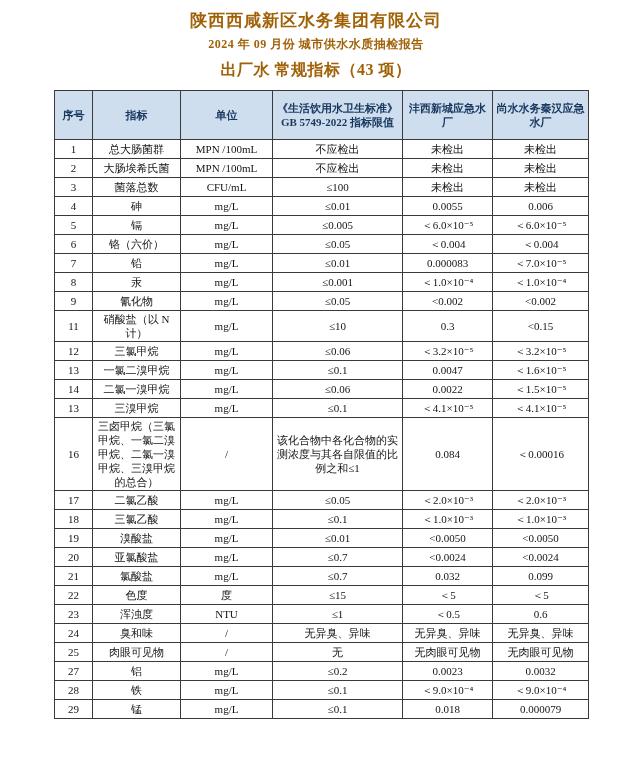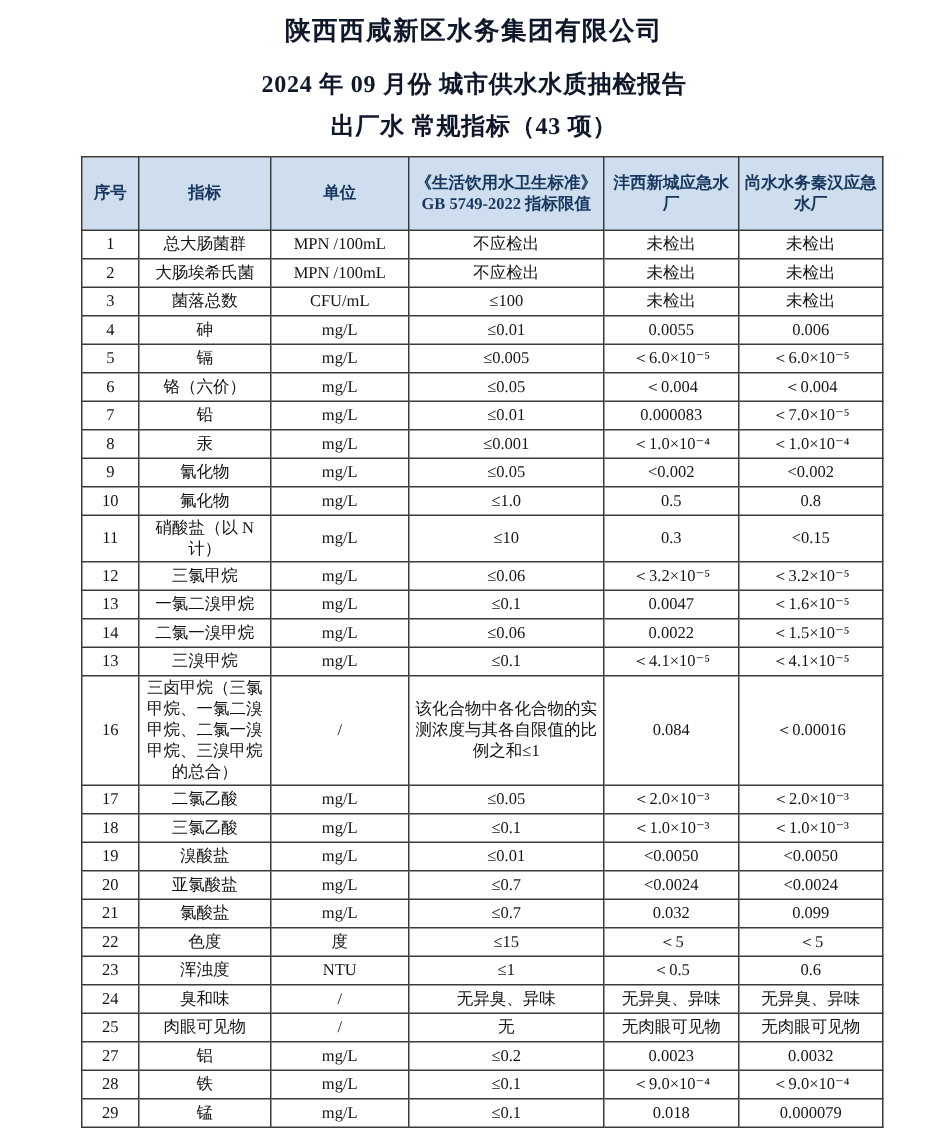--- a/index.html
+++ b/index.html
@@ -7,23 +7,23 @@
     --header-text:#17375e;
     --border:#3a3a3a;
     --body-text:#141414;
   }
   html,body{margin:0;padding:0;}
   body{
     width:632px;height:761px;background:#ffffff;overflow:hidden;
     font-family:"Liberation Serif","DejaVu Serif",serif;
     color:var(--body-text);
   }
-  .titles{text-align:center;font-weight:bold;color:#0f172a;}
+  .titles{text-align:center;font-weight:bold;color:#a16207;}
   .title-1{font-size:17px;padding-top:9px;letter-spacing:1px;}
-  .title-2{font-size:16px;margin-top:14px;letter-spacing:0.5px;}
+  .title-2{font-size:12px;margin-top:4px;letter-spacing:0.5px;}
   .title-3{font-size:16px;margin-top:7px;letter-spacing:0.5px;}
   table.report{
     border-collapse:collapse;table-layout:fixed;
     width:534px;margin:9px 0 0 54px;
   }
   table.report th,table.report td{
     border:1px solid var(--border);
     text-align:center;vertical-align:middle;
     padding:1px 2px;font-size:11px;line-height:14px;
     word-break:break-all;
@@ -137,28 +137,20 @@
         </tr>
         <tr>
           <td>9</td>
           <td>氰化物</td>
           <td>mg/L</td>
           <td>≤0.05</td>
           <td>&lt;0.002</td>
           <td>&lt;0.002</td>
         </tr>
         <tr>
-          <td>10</td>
-          <td>氟化物</td>
-          <td>mg/L</td>
-          <td>≤1.0</td>
-          <td>0.5</td>
-          <td>0.8</td>
-        </tr>
-        <tr>
           <td>11</td>
           <td>硝酸盐（以 N 计）</td>
           <td>mg/L</td>
           <td>≤10</td>
           <td>0.3</td>
           <td>&lt;0.15</td>
         </tr>
         <tr>
           <td>12</td>
           <td>三氯甲烷</td>

